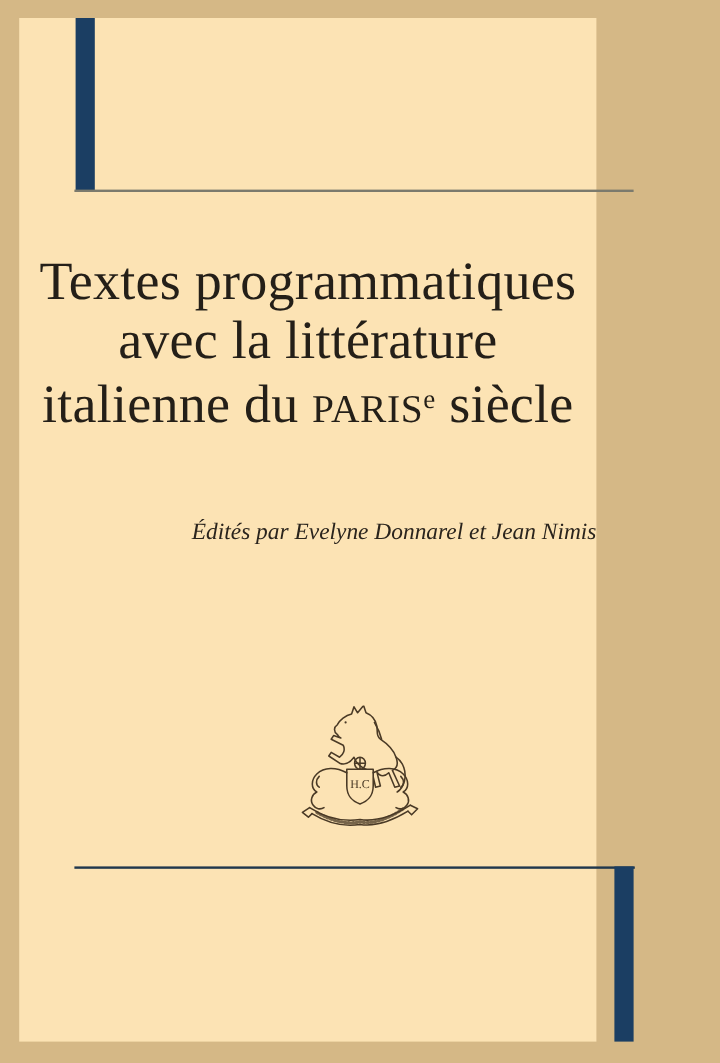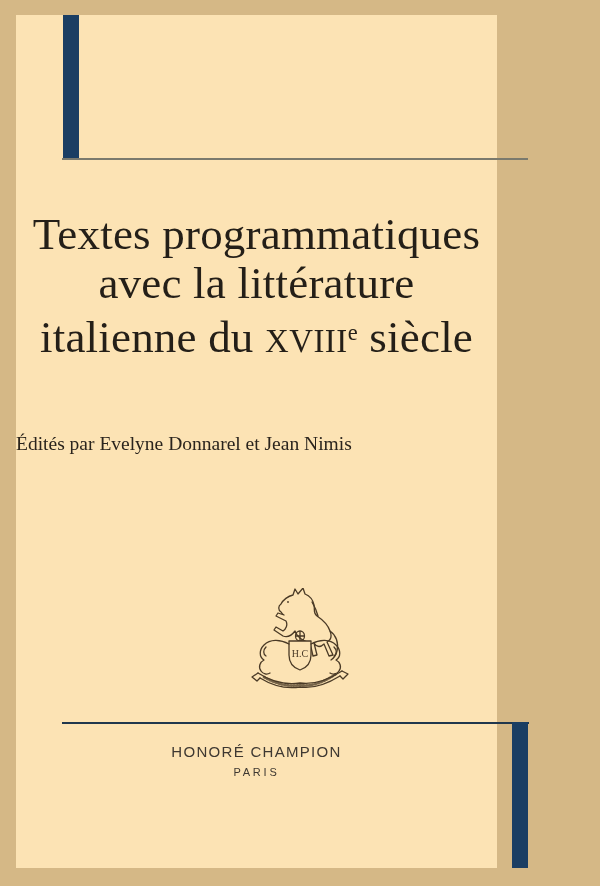--- a/index.html
+++ b/index.html
@@ -31,23 +31,24 @@
   .title {
     position:absolute; left:0; right:0; top:195px;
     margin:0; text-align:center;
     font-size:45px; line-height:49px; font-weight:normal;
     color:#241f18; letter-spacing:0.2px;
   }
   .title .smallcaps { font-size:0.73em; letter-spacing:0.5px; }
   .title .sup { font-size:0.5em; vertical-align:0.52em; }
   .editors {
     position:absolute; left:0; right:0; top:417px;
-    text-align:left;
+    text-align:right;
     font-size:19.5px; line-height:24px;
     color:#2a241d;
+    font-style:italic;
   }
   .emblem {
     position:absolute; left:228px; top:573px;
     width:112px; height:104px;
   }
   .publisher {
     position:absolute; left:0; right:0; top:728px;
     text-align:center;
     font-family:"Liberation Sans", sans-serif;
     color:#3e3831;
@@ -59,21 +60,21 @@
 <body>
 
 <div class="panel">
 
   <div class="accent-bar bar-top-left"></div>
   <div class="rule-top"></div>
 
   <h1 class="title">
     <span>Textes programmatiques</span><br>
     <span>avec la littérature</span><br>
-    <span><span>italienne du </span><span class="smallcaps">XVIII</span><span class="sup">e</span><span> siècle</span></span>
+    <span><span>italienne du </span><span class="smallcaps">PARIS</span><span class="sup">e</span><span> siècle</span></span>
   </h1>
 
   <div class="editors">
     <div>Édités par Evelyne Donnarel et Jean Nimis</div>
   </div>
 
   <svg class="emblem" viewBox="0 0 112 104" xmlns="http://www.w3.org/2000/svg">
     <g stroke="#4a3a26" stroke-width="1.3" fill="none" stroke-linecap="round" stroke-linejoin="round">
 
       <g transform="translate(0,-3)">
@@ -104,18 +105,14 @@
       <path d="M14,85 L8,89 L13,93 L16,90"></path>
       <path d="M98,83 L104,86 L99,91 L96,88"></path>
 
       <path d="M20,89 C32,96 44,99 56,97 C68,99 80,94 92,86" stroke-width="2.6" stroke-dasharray="1.2,1.9" opacity="0.75"></path>
     </g>
   </svg>
 
   <div class="rule-bottom"></div>
   <div class="accent-bar bar-bottom-right"></div>
 
-  <div class="publisher">
-    <div class="publisher-name">HONORÉ CHAMPION</div>
-    <div class="publisher-city">PARIS</div>
-  </div>
 
 </div>
 
 </body></html>

